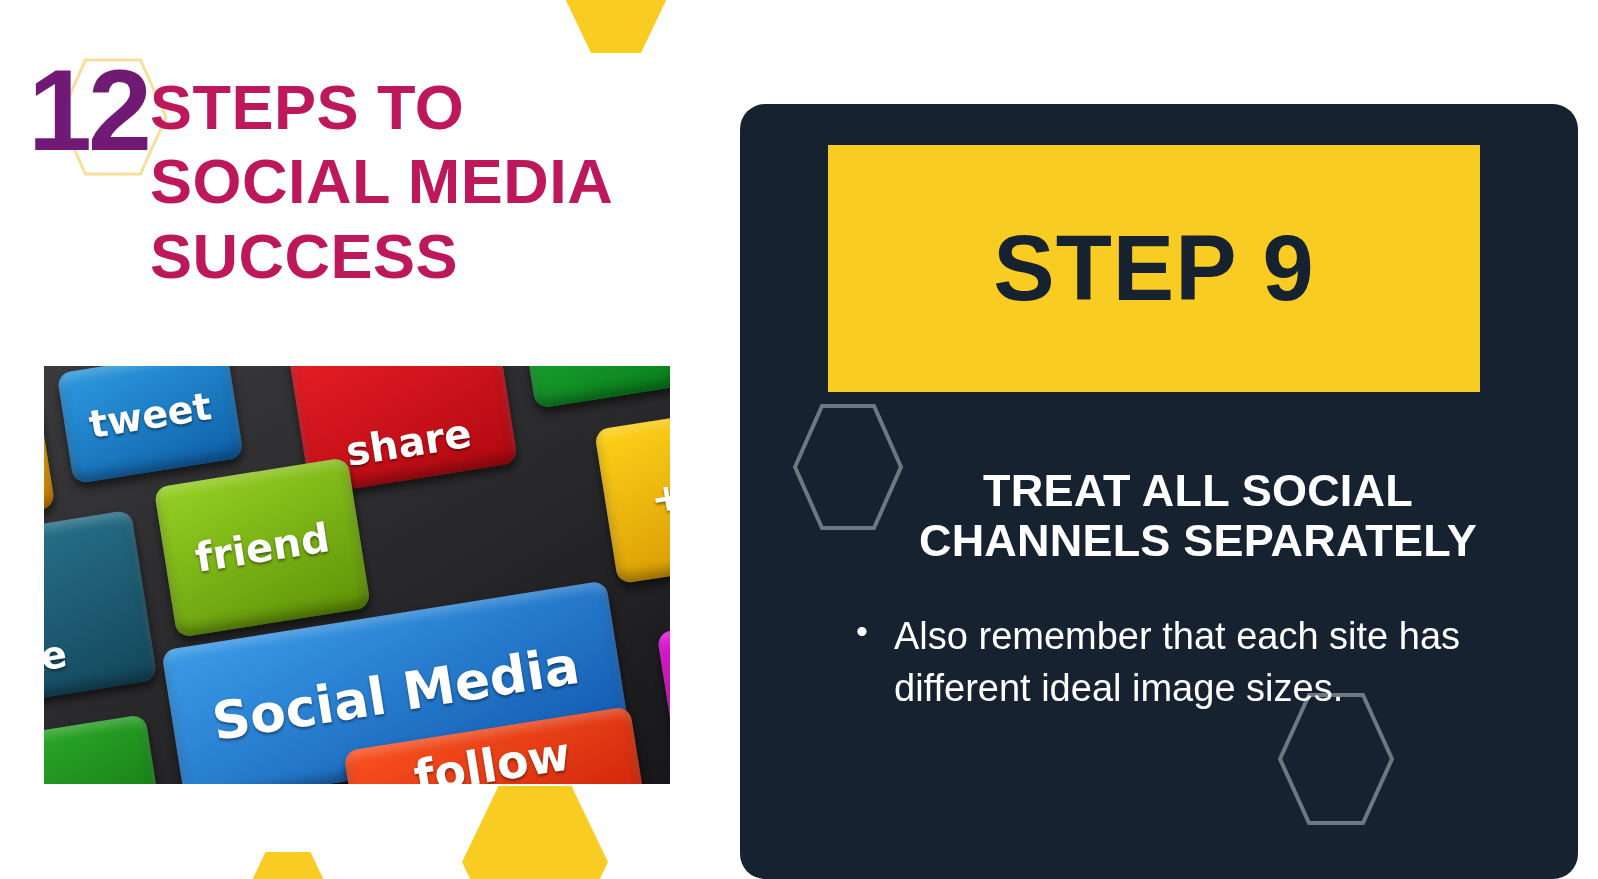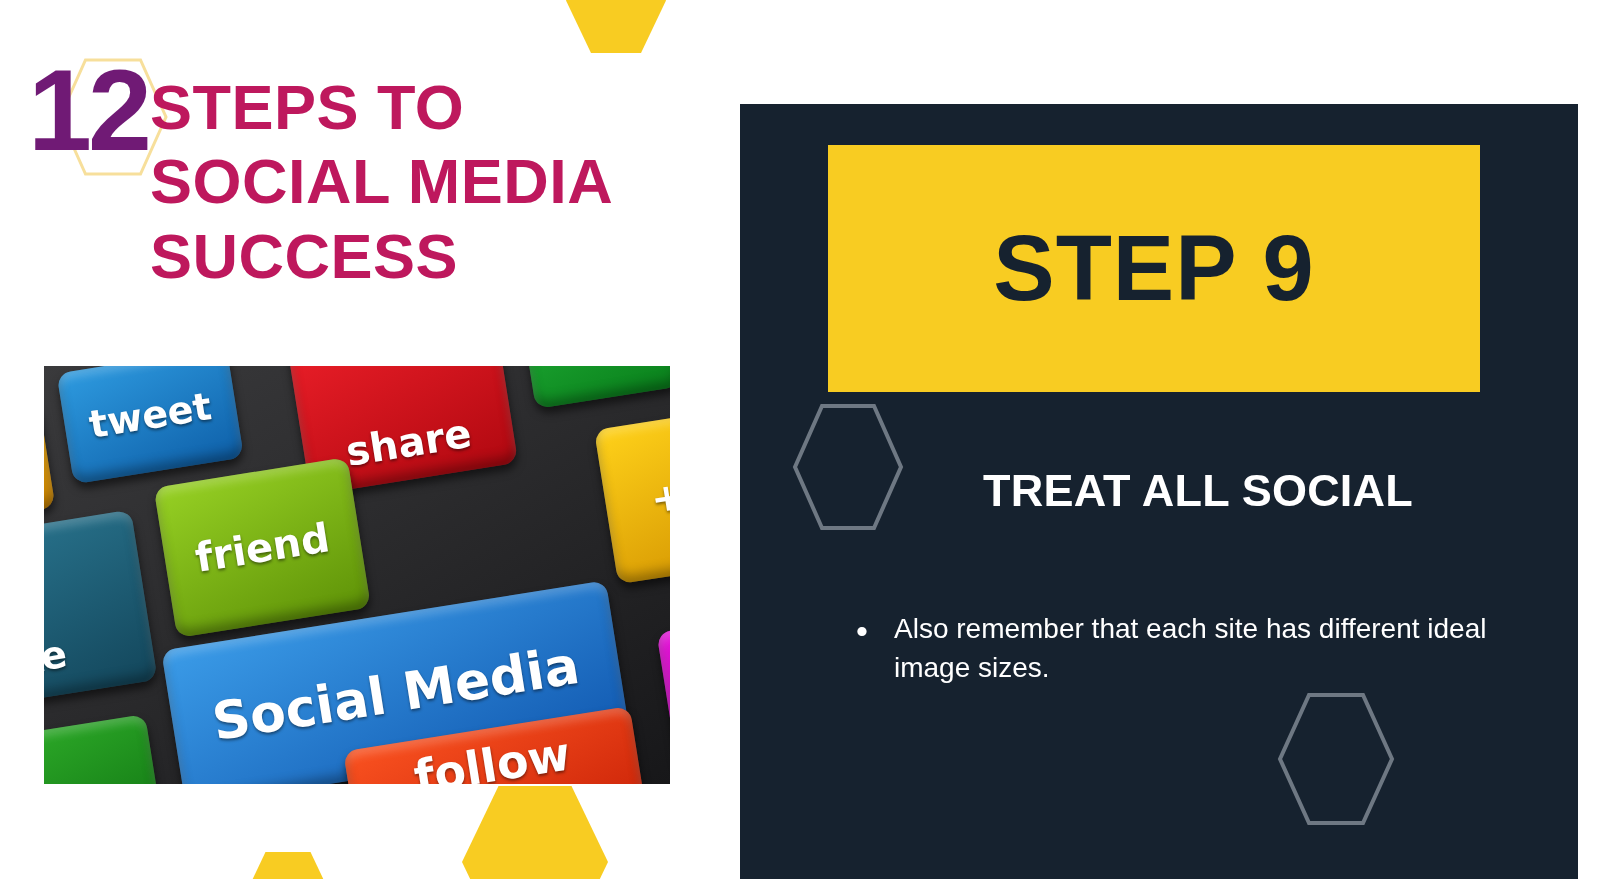--- a/index.html
+++ b/index.html
@@ -78,20 +78,21 @@
   }
   #photo .bg-dark { position:absolute; inset:0; background:
       linear-gradient(150deg,#3a3a3c 0%, #2b2b2d 45%, #171719 100%); }
 
   
   #panel {
     position:absolute; left:740px; top:104px;
     width:838px; height:775px;
     background:#16222F;
     overflow:hidden;
+    border-radius:25px;
   }
   #step-box {
     position:absolute; left:88px; top:41px;
     width:652px; height:247px;
     background:#F8CC22;
     display:flex; align-items:center; justify-content:center;
   }
   #step-label {
     font-size:92px; font-weight:700; color:#16222F;
     letter-spacing:1px;
@@ -110,21 +111,21 @@
     margin-top:44px;
   }
   #headline .ln { display:block; }
 
   #bullets {
     position:absolute; left:108px; top:506px; width:700px;
     list-style:none;
   }
   #bullets li {
     position:relative;
-    font-size:28px; line-height:1.38;
+    font-size:38px; line-height:1.38;
     color:#ffffff; padding-left:46px;
   }
   #bullets li::before {
     content:"\2022";
     position:absolute; left:8px; top:-2px;
     font-size:34px; color:#ffffff;
   }
 </style>
 </head>
 <body>
@@ -206,20 +207,21 @@
     </div>
 
     <div id="hex-ring-bullet" class="hex-ring">
       <svg width="118" height="134" viewBox="0 0 118 134">
         <polygon points="32,3 86,3 115,67 86,131 32,131 3,67" fill="none" stroke="#6E7883" stroke-width="4"></polygon>
       </svg>
     </div>
 
     <div id="headline">
       <span class="ln">TREAT ALL SOCIAL</span>
+      <span class="ln">CHANNELS SEPARATELY</span>
     </div>
 
     <ul id="bullets">
       <li>Also remember that each site has different ideal image sizes.</li>
     </ul>
 
   </div>
 </div>
 
 </body></html>

